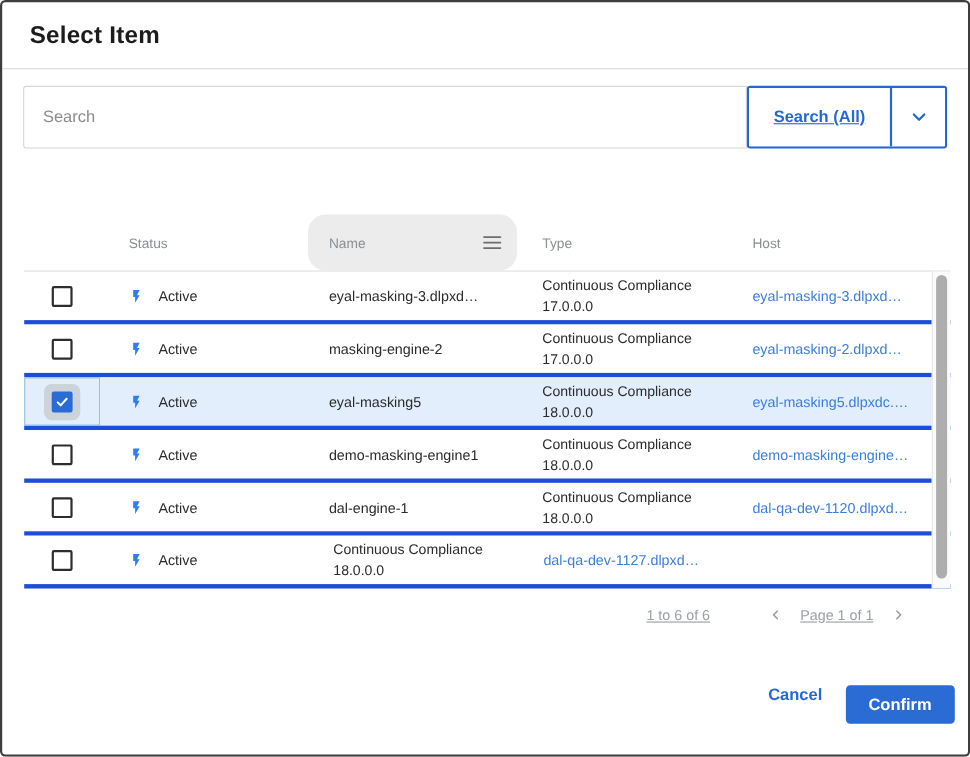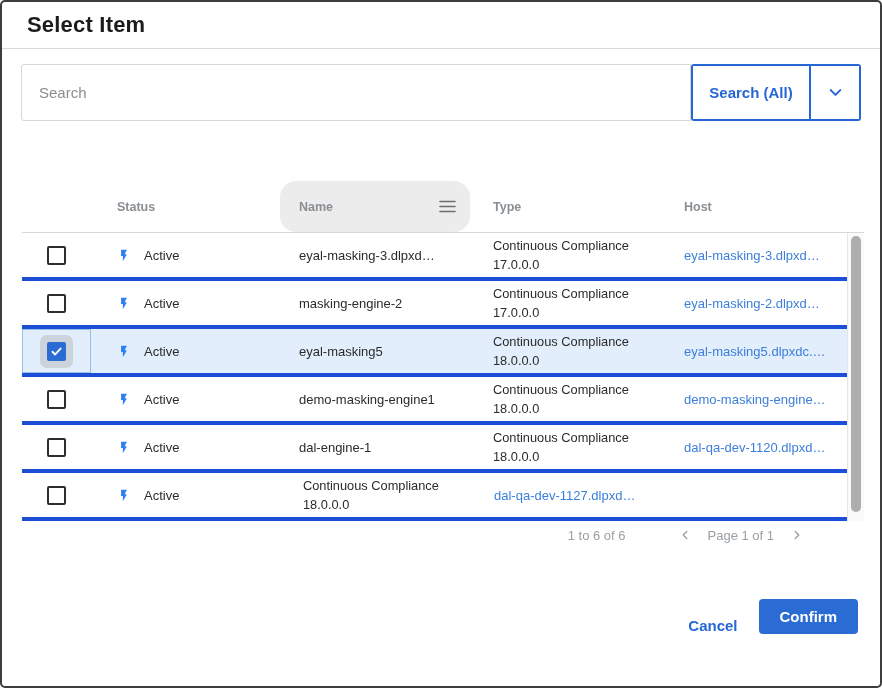--- a/index.html
+++ b/index.html
@@ -10,21 +10,21 @@
   }
   .dialog {
     width: 882px; height: 688px;
     background: #fff;
     border: 2px solid #3d3d3d;
     border-radius: 5px;
     overflow: hidden;
   }
   
   .dlg-header {
-    height: 47px;
+    height: 61px;
     display: flex; align-items: center;
     padding: 0 25px;
     border-bottom: 1px solid #d9d9d9;
   }
   .dlg-title { font-size: 22px; font-weight: 600; color: #1c1c1c; letter-spacing: .2px; }
 
   
   .search-row {
     margin: 15px 19px 0 19px;
     display: flex; height: 57px;
@@ -41,39 +41,40 @@
   }
   .search-input::placeholder { color: #8c8c8c; opacity: 1; }
   .search-btn-group {
     display: flex;
     border: 2px solid #2667d6;
     border-radius: 3px;
     background: #fff;
     height: 57px;
   }
   .search-btn-main {
-    width: 116px;
+    width: 128px;
     display: flex; align-items: center; justify-content: center;
     font-size: 15px; font-weight: 700; color: #2667d6;
     background: #fff; border: none; cursor: pointer;
     font-family: "Liberation Sans", sans-serif;
+    text-decoration: underline;
   }
   .search-btn-caret {
     width: 50px;
     border: none; border-left: 2px solid #2667d6;
     display: flex; align-items: center; justify-content: center;
     background: #fff; cursor: pointer;
   }
 
   
   .grid { margin: 60px 20px 0 20px; width: 842px; }
   .grid-header {
     display: flex; height: 52px;
     border-bottom: 1px solid #d8d8d8;
-    color: #8a8f94; font-size: 12.5px; font-weight: 700;
+    color: #8a8f94; font-size: 12.5px; font-weight: 400;
   }
   .gh-cell { display: flex; align-items: center; }
   .c-check { width: 69px; flex: none; }
   .c-status { width: 189px; flex: none; padding-left: 26px; }
   .c-name { width: 190px; flex: none; padding-left: 19px; border-radius: 16px; }
   .c-type { width: 192px; flex: none; padding-left: 23px; }
   .c-host { width: 185px; flex: none; padding-left: 22px; }
   .c-scroll { width: 17px; flex: none; }
   .gh-name {
     background: #ececec;
@@ -115,33 +116,34 @@
     border-left: 1px solid #e6e6e6;
   }
   .vscroll-thumb {
     position: absolute; top: 3px; left: 3px;
     width: 10px; height: 276px;
     background: #adadad; border-radius: 6px;
   }
 
   
   .pagination {
+    margin-top: 10px;
     display: flex; align-items: center; justify-content: flex-end;
-    padding-right: 72px;
-    color: #9aa0a4; font-size: 13px; height: 28px;
+    padding-right: 52px;
+    color: #9aa0a4; font-size: 13px; height: 28px; text-decoration: underline;
   }
   .pg-range { margin-right: 48px; }
   .pg-btn { background: none; border: none; cursor: pointer; display: inline-flex; align-items: center; padding: 4px; }
   .pg-label { margin: 0 12px; }
 
   
   .dlg-footer {
     margin-top: 50px;
-    display: flex; align-items: flex-end; justify-content: flex-end;
-    padding-right: 22px;
+    display: flex; align-items: flex-start; justify-content: flex-end;
+    padding-right: 12px;
   }
   .cancel-btn {
     background: none; border: none;
     color: #2667d6; font-size: 15px; font-weight: 700;
     cursor: pointer; margin-right: 21px;
     font-family: "Liberation Sans", sans-serif;
   }
   .confirm-btn {
     background: #2a6bd4; border: none; border-radius: 4px;
     color: #fff; font-size: 15px; font-weight: 700;

